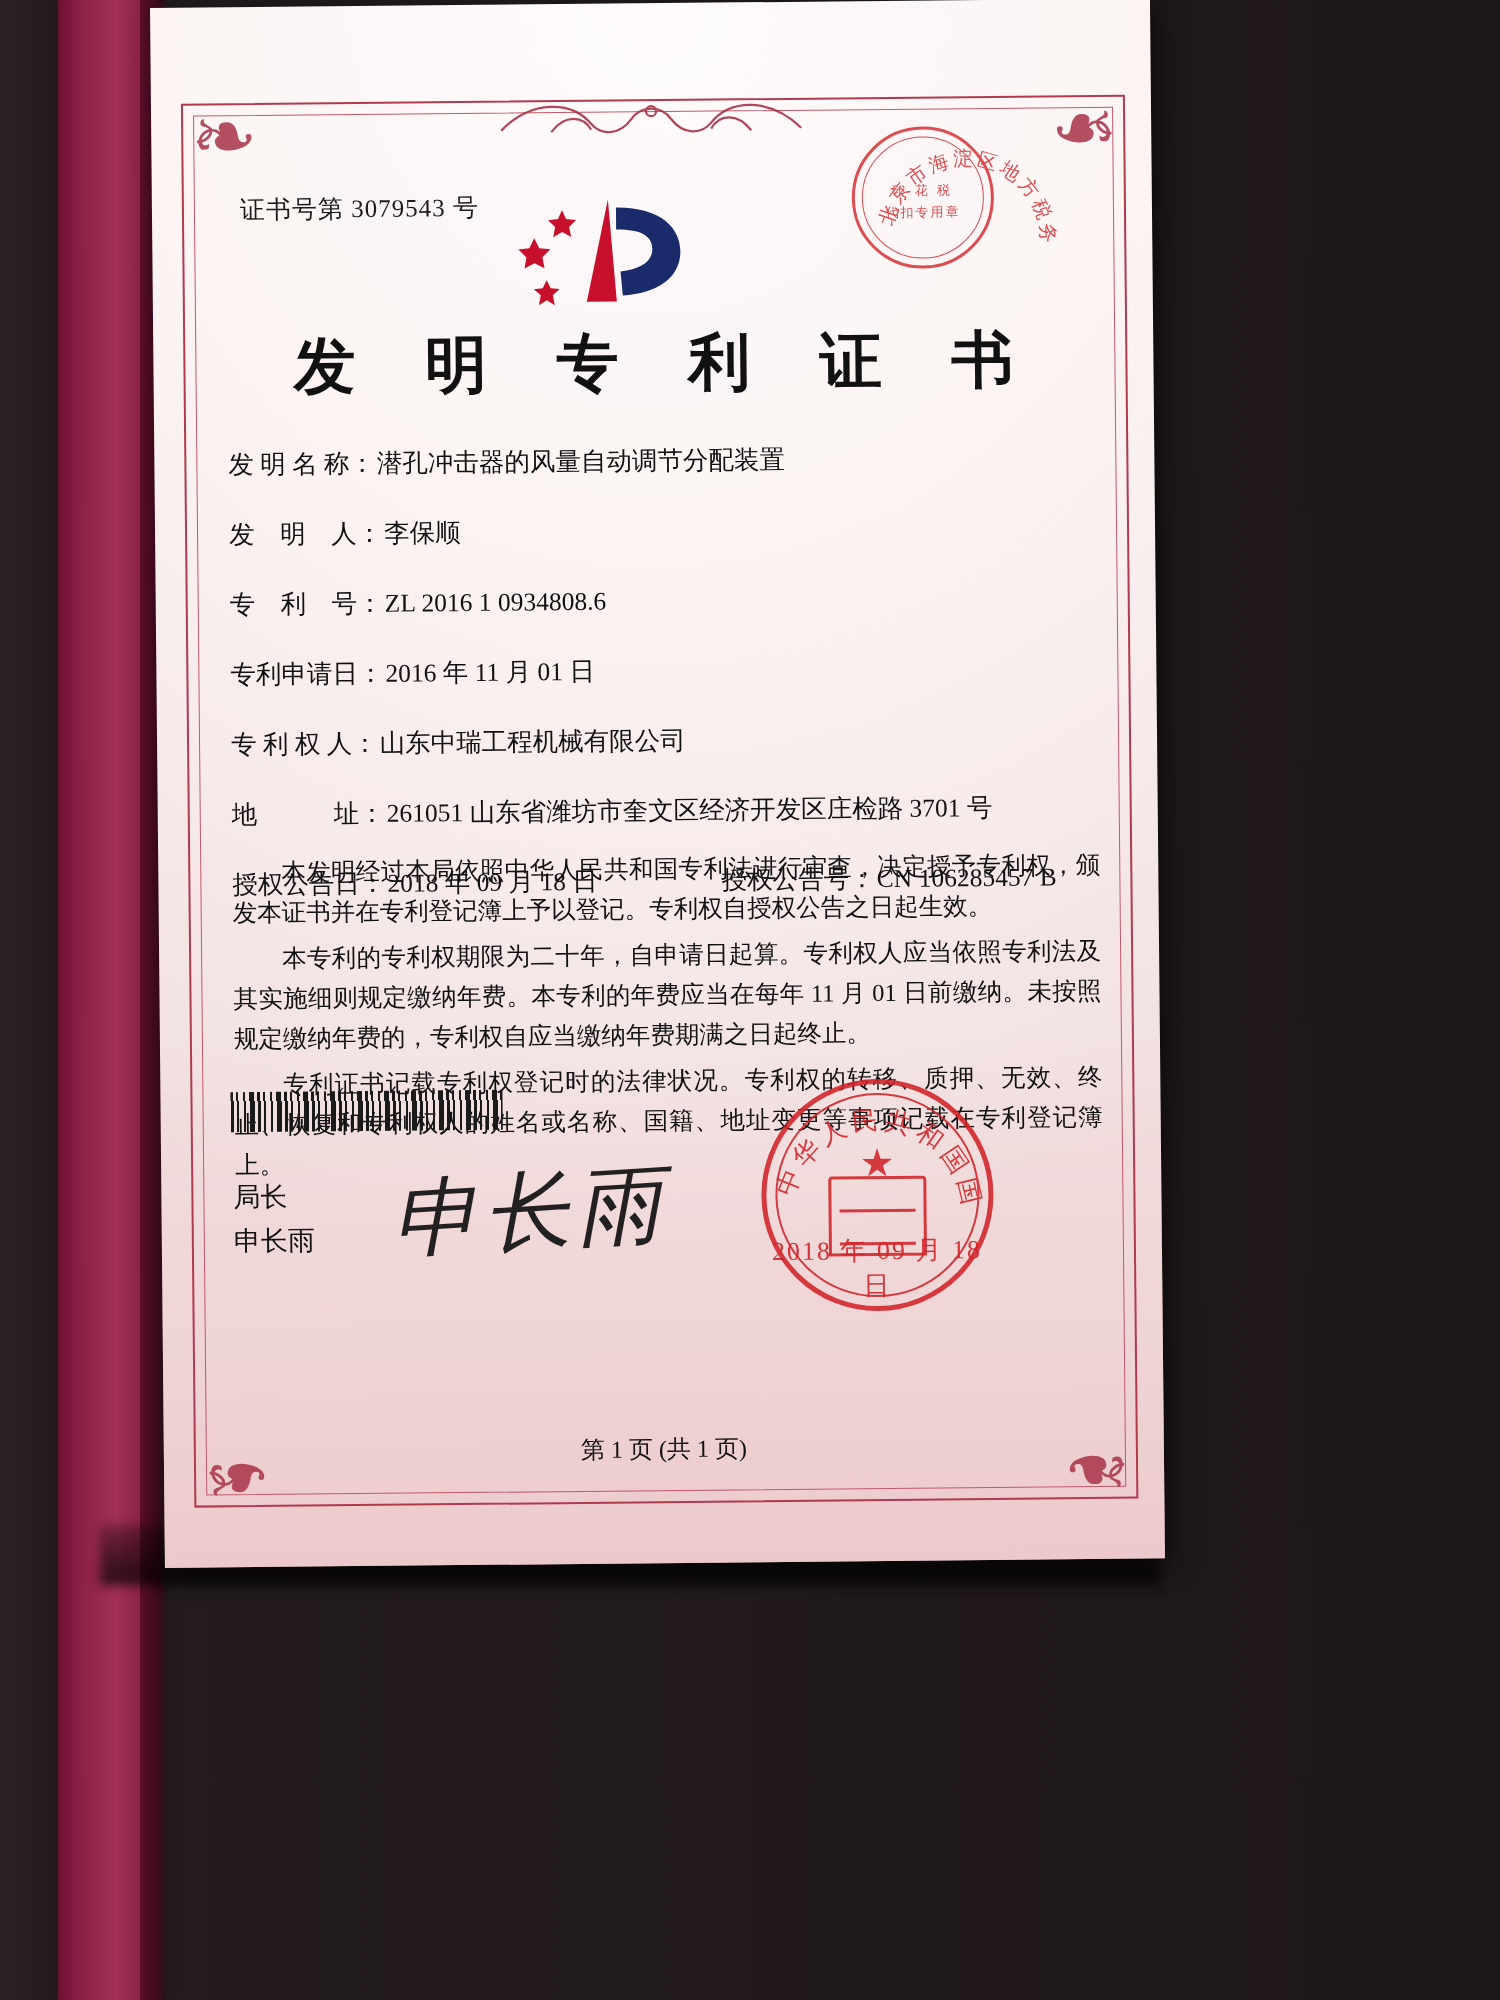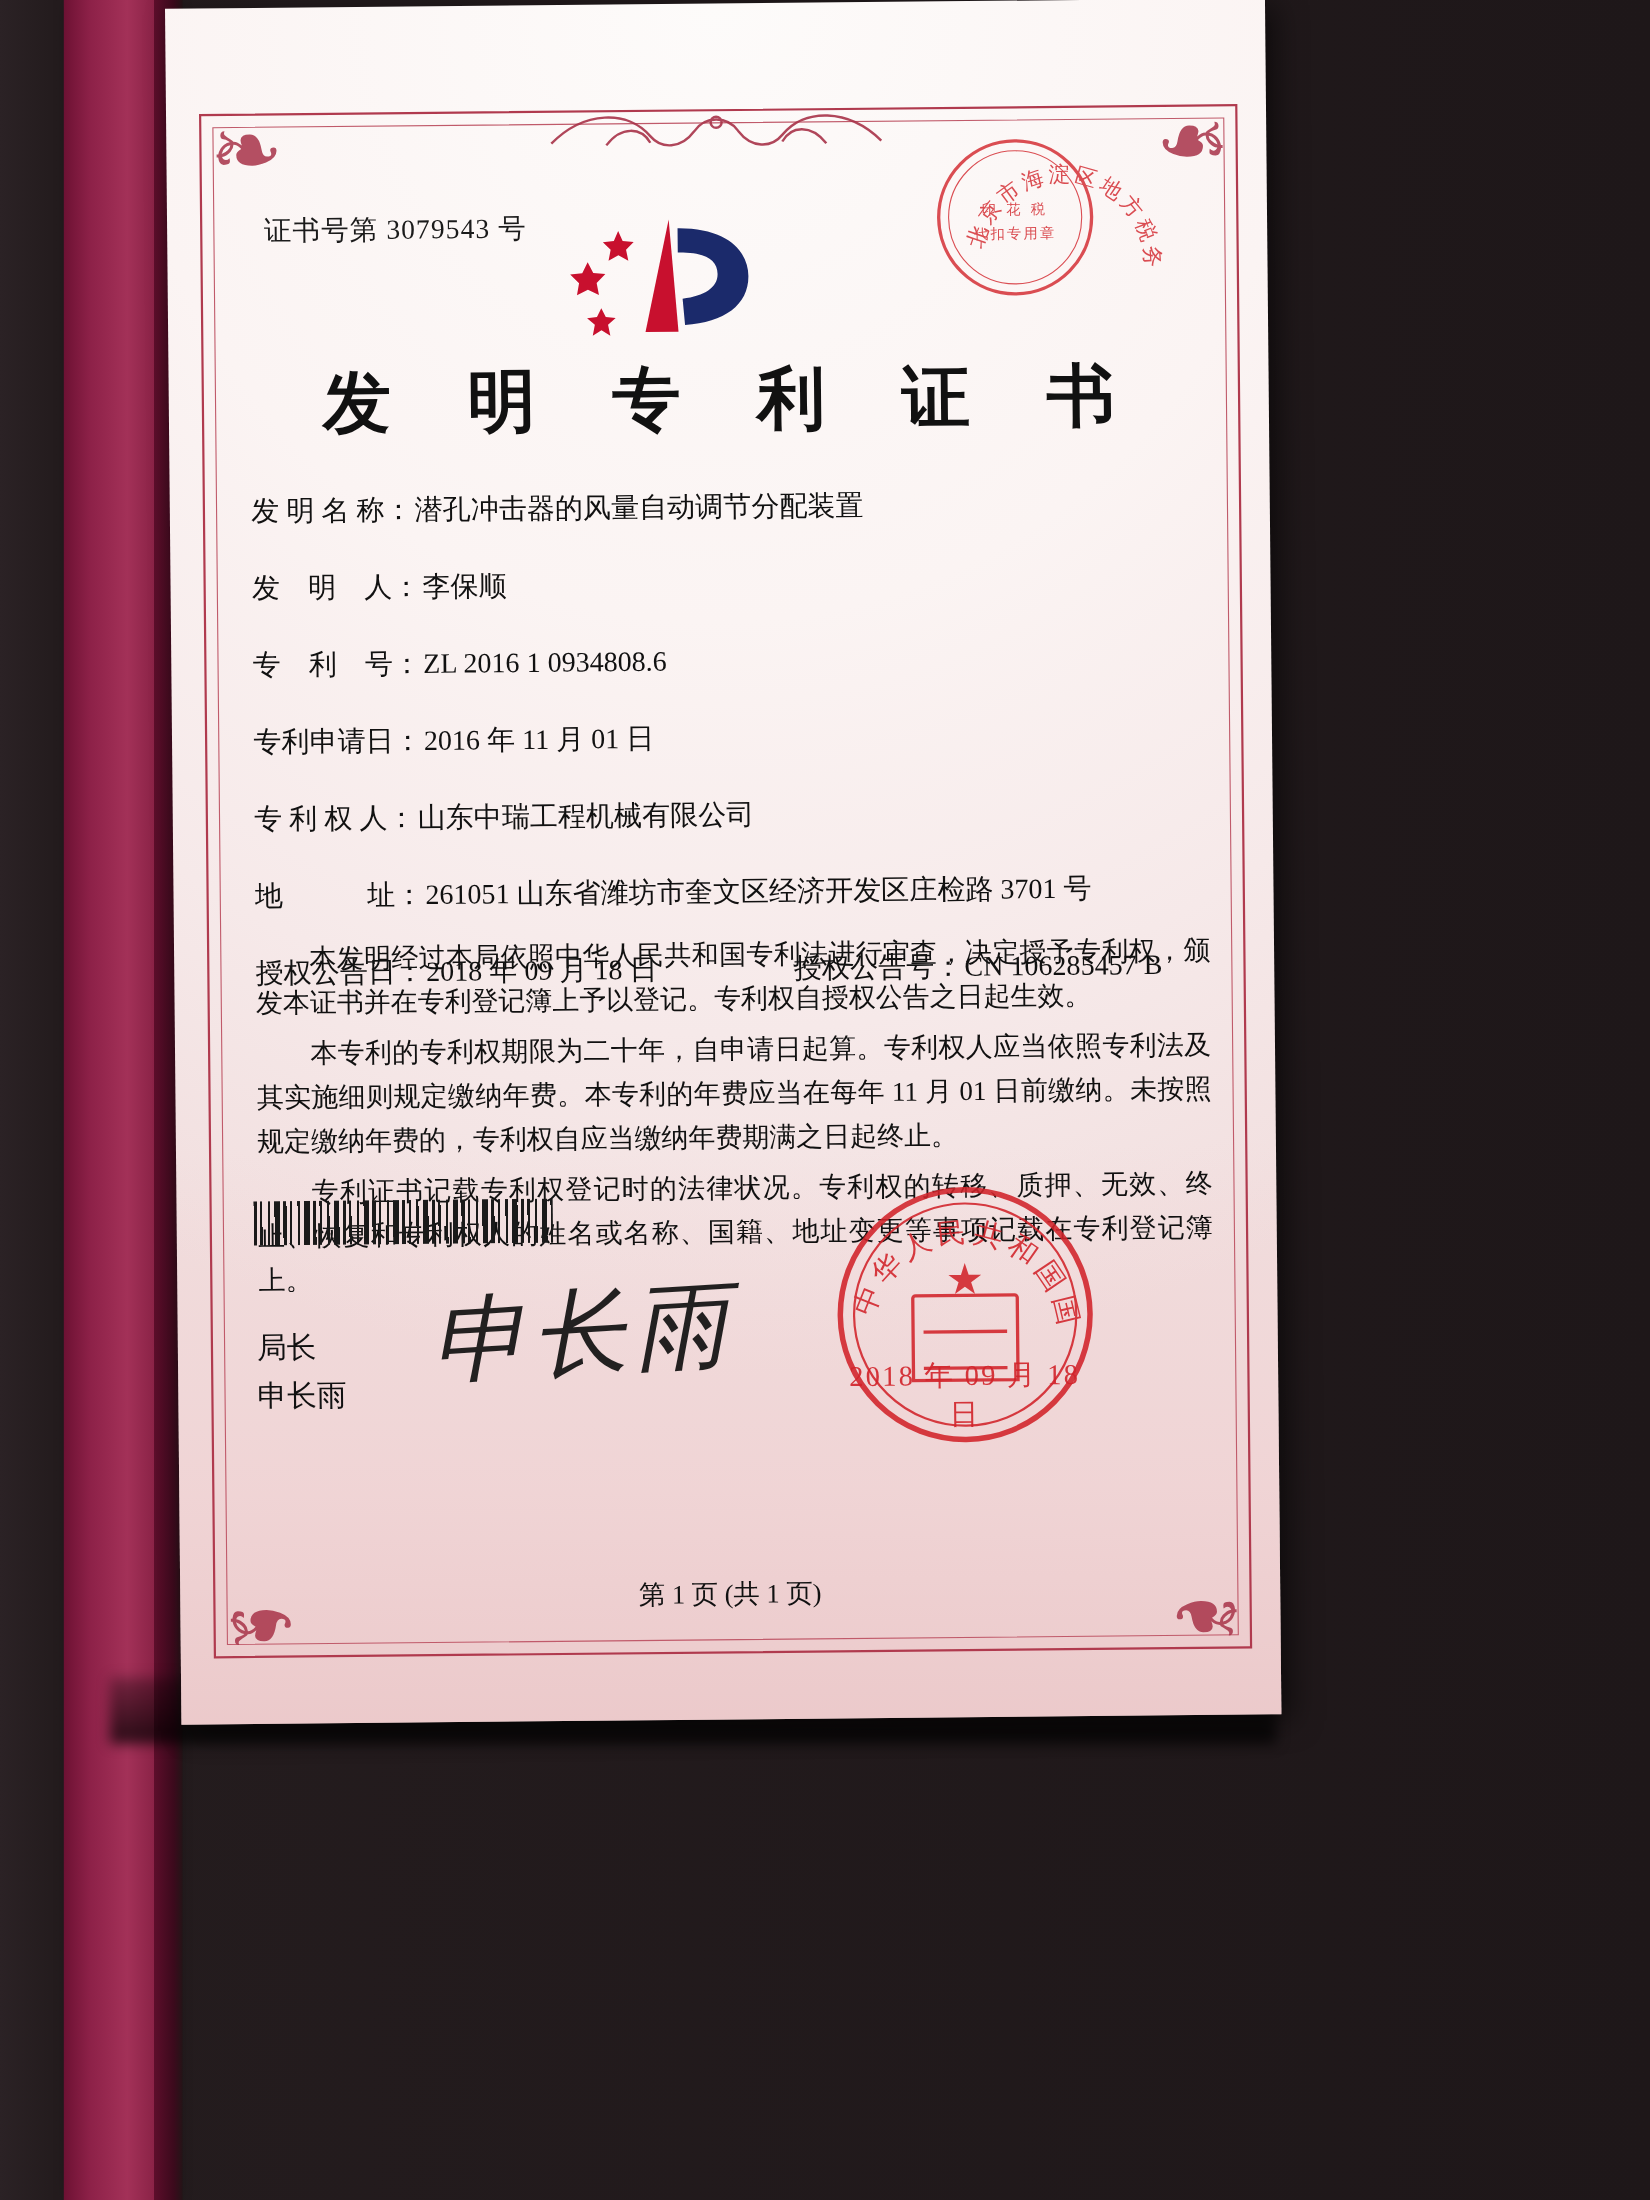--- a/index.html
+++ b/index.html
@@ -91,21 +91,21 @@
   .paras p{margin:0 0 6px 0;text-indent:2em;}
 
   
   .barcode{
     position:absolute;left:70px;top:1085px;width:272px;height:40px;
     background:repeating-linear-gradient(90deg,
       #1a1a1a 0 3px, transparent 3px 6px, #1a1a1a 6px 8px, transparent 8px 13px,
       #1a1a1a 13px 15px, transparent 15px 19px, #1a1a1a 19px 24px, transparent 24px 27px);
   }
   
-  .sig-label{position:absolute;left:72px;top:1168px;font-size:27px;line-height:44px;color:#111;margin-top:28px;}
+  .sig-label{position:absolute;left:72px;top:1168px;font-size:27px;line-height:44px;color:#111;}
   .signature{
     position:absolute;left:230px;top:1150px;font-size:86px;color:#111;
     font-family:"DejaVu Serif",serif;font-style:italic;transform:rotate(-3deg);
     letter-spacing:6px;opacity:.92;
   }
   
   .seal-big{
     position:absolute;left:600px;top:1078px;width:222px;height:222px;border-radius:50%;
     border:5px solid #d2232a;color:#d2232a;opacity:.88;
   }

